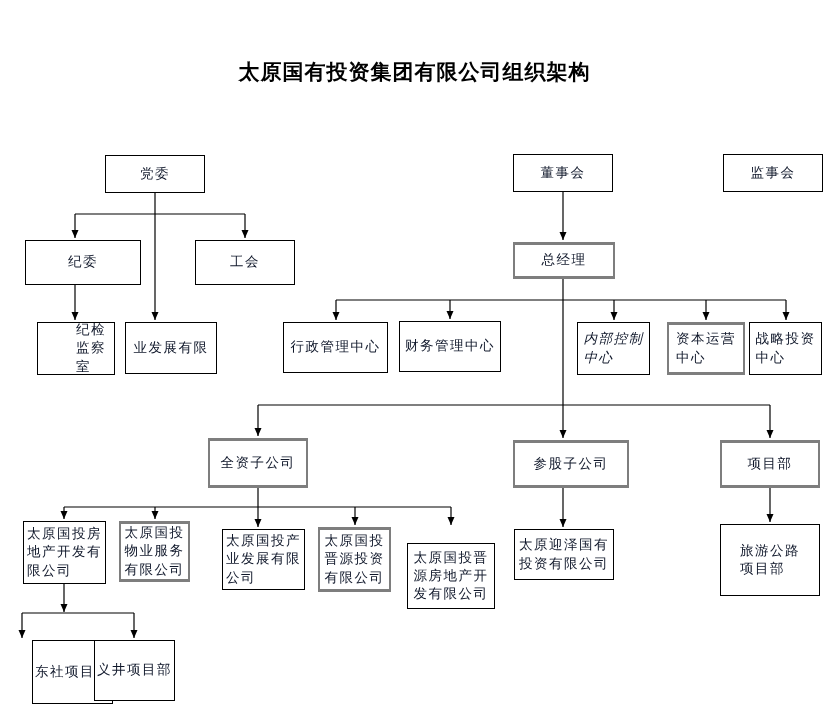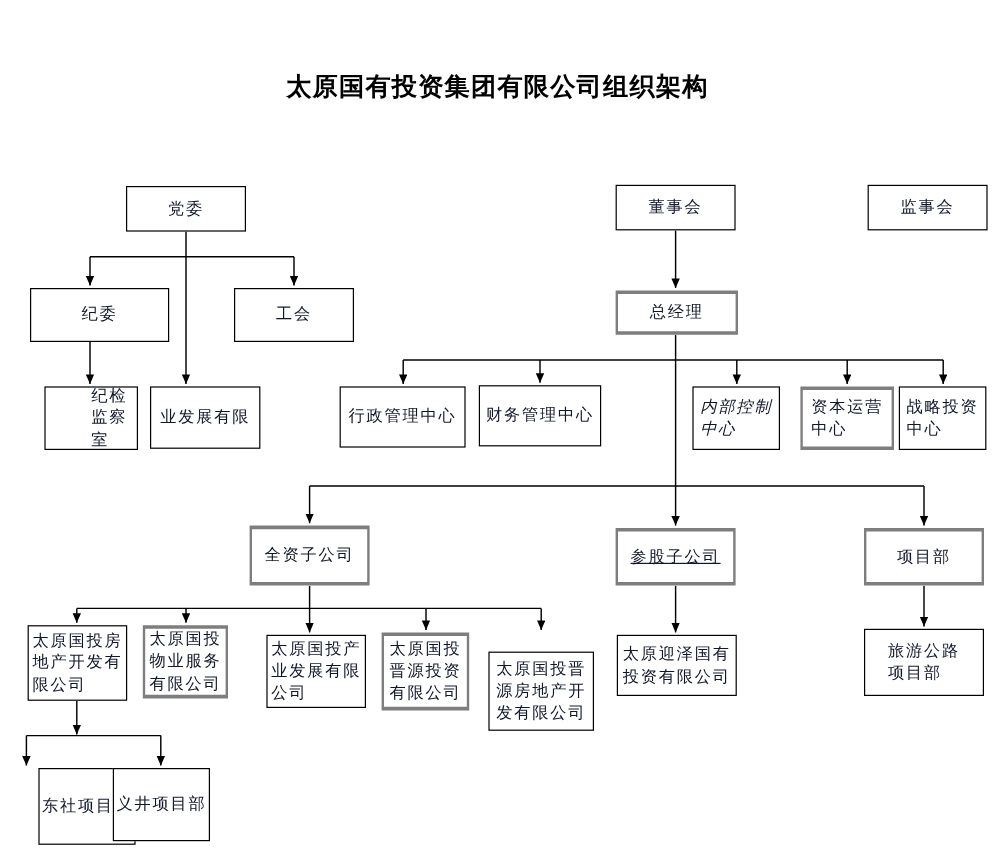--- a/index.html
+++ b/index.html
@@ -87,37 +87,37 @@
       <div class="node black" style="left: 125px; top: 322px; width: 92px; height: 52px;">业发展有限</div>
       <div class="node black" style="left: 283px; top: 322px; width: 105px; height: 51px;">行政管理中心</div>
       <div class="node black" style="left: 399px; top: 321px; width: 102px; height: 51px;">财务管理中心</div>
       <div class="node black" style="left: 577px; top: 322px; width: 73px; height: 53px; font-style: italic;">内部控制
 中心</div>
       <div class="node gray" style="left: 667px; top: 322px; width: 78px; height: 53px;">资本运营
 中心</div>
       <div class="node black" style="left: 749px; top: 322px; width: 73px; height: 53px;">战略投资
 中心</div>
       <div class="node gray" style="left: 208px; top: 438px; width: 100px; height: 50px;">全资子公司</div>
-      <div class="node gray" style="left: 513px; top: 440px; width: 100px; height: 48px; text-decoration: underline;">参股子公司</div>
+      <div class="node gray" style="left: 513px; top: 440px; width: 116px; height: 48px;">参股子公司</div>
       <div class="node gray" style="left: 720px; top: 440px; width: 100px; height: 48px;">项目部</div>
       <div class="node black" style="left: 23px; top: 521px; width: 83px; height: 63px;">太原国投房
 地产开发有
 限公司</div>
       <div class="node gray" style="left: 119px; top: 521px; width: 71px; height: 61px;">太原国投
 物业服务
 有限公司</div>
       <div class="node black" style="left: 222px; top: 529px; width: 83px; height: 61px;">太原国投产
 业发展有限
 公司</div>
       <div class="node gray" style="left: 318px; top: 527px; width: 73px; height: 65px;">太原国投
 晋源投资
 有限公司</div>
       <div class="node black" style="left: 407px; top: 527px; width: 88px; height: 66px; margin-top: 16px;">太原国投晋
 源房地产开
 发有限公司</div>
       <div class="node black" style="left: 514px; top: 529px; width: 100px; height: 51px;">太原迎泽国有
 投资有限公司</div>
-      <div class="node black" style="left: 720px; top: 524px; width: 100px; height: 56px;">旅游公路
+      <div class="node black" style="left: 720px; top: 524px; width: 100px; height: 72px;">旅游公路
 项目部</div>
       <div class="node black" style="left: 3px; top: 640px; width: 81px; height: 64px; margin-left: 29px;">东社项目部</div>
       <div class="node black" style="left: 94px; top: 640px; width: 81px; height: 61px;">义井项目部</div>
     </div>
 </div>
 
 </body></html>

